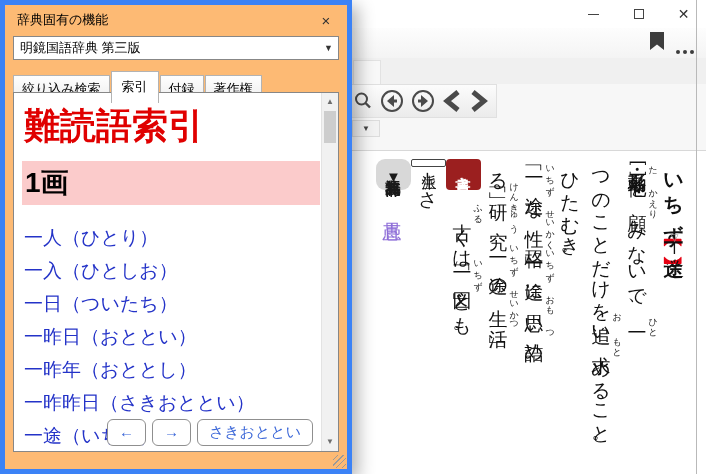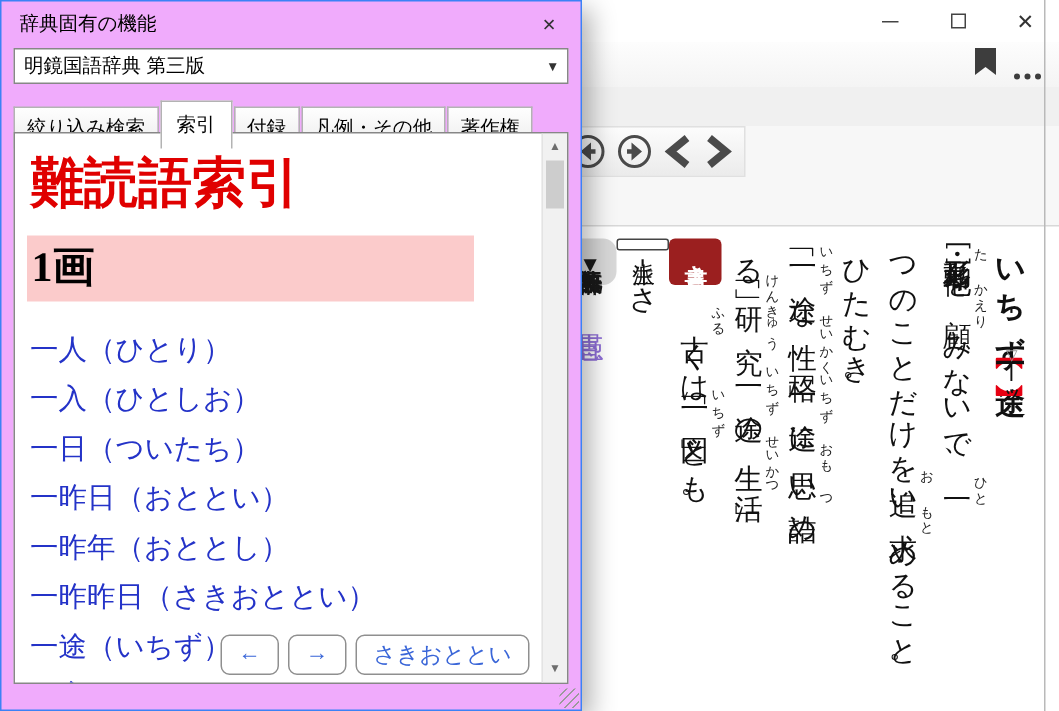--- a/index.html
+++ b/index.html
@@ -54,41 +54,41 @@
                margin-bottom:8px; display:inline-block; }
   .boxed { border:1.5px solid #444; border-radius:2px; font-size:15px; padding:3px 1px;
            margin-bottom:5px; display:inline-block; }
   .badge-gray { background:#d8d8d8; color:#1a1a1a; font-family:"Liberation Sans",sans-serif;
                 font-weight:bold; font-size:15px; padding:9px 2px 5px; border-radius:9px;
                 display:inline-block; }
   .purple { color:#8f6fd8; }
   .gap { margin-top:17px; }
 
   
-  .dialog { position:absolute; top:0; left:0; width:388px; height:474px; background:#f0abfc;
-            border:1px solid #3b82f6; box-shadow:6px 6px 16px rgba(0,0,0,.30); font-size:13px; }
+  .dialog { position:absolute; top:0; left:0; width:352px; height:474px; background:#fdba74;
+            border:5px solid #3b82f6; box-shadow:6px 6px 16px rgba(0,0,0,.30); font-size:13px; }
   .dlg-title { position:absolute; top:0; left:0; right:0; height:30px; display:flex; align-items:center; }
   .dlg-title-text { margin-left:12px; color:#000; }
   .dlg-close { position:absolute; right:6px; top:2px; width:30px; height:26px; display:flex;
                align-items:center; justify-content:center; font-size:15px; color:#333; }
   .dlg-combo { position:absolute; top:31px; left:8px; right:8px; height:24px; background:#fff;
                border:1px solid #878787; display:flex; align-items:center; }
   .dlg-combo-text { margin-left:6px; }
   .dlg-combo-arrow { position:absolute; right:5px; font-size:9px; color:#333; }
   .dlg-tabs { position:absolute; top:66px; left:8px; display:flex; align-items:flex-end; }
   .tab { border:1px solid #b3b3b3; border-bottom:none; background:linear-gradient(#fefefe,#ececec);
          padding:4px 8px 5px; margin-right:1px; white-space:nowrap; }
   .tab.active { background:#fff; padding:6px 10px 7px; position:relative; z-index:3; }
   .dlg-panel { position:absolute; top:87px; left:8px; right:8px; bottom:17px; background:#fff;
                border:1px solid #878787; z-index:2; overflow:hidden; }
   .panel-inner { position:absolute; top:0; left:0; right:17px; bottom:0; overflow:hidden; }
   .idx-heading { margin:9px 0 0 10px; font-family:"DejaVu Serif",serif; font-weight:bold;
                  font-size:36px; color:#e00000; }
   .idx-banner { margin:10px 0 16px 8px; width:298px; height:44px; background:#fbcbcb; color:#000;
-                font-family:Liberation Serif, serif; font-weight:bold; font-size:28px;
+                font-family:Liberation Sans, sans-serif; font-weight:bold; font-size:28px;
                 line-height:44px; padding-left:3px; }
   .idx-list { margin:6px 2px 0 10px; font-family:"DejaVu Serif",serif; font-size:19px;
               color:#2433c8; line-height:33px; }
   .index-item { white-space:nowrap; }
   .vscroll { position:absolute; top:0; right:0; bottom:0; width:17px; background:#f1f1f1;
              border-left:1px solid #e3e3e3; }
   .vs-up, .vs-down { position:absolute; left:0; width:16px; height:16px; text-align:center;
                      font-size:8px; color:#6d6d6d; line-height:16px; }
   .vs-up { top:1px; } .vs-down { bottom:1px; }
   .vs-thumb { position:absolute; left:2px; top:18px; width:12px; height:32px; background:#cdcdcd; }
@@ -183,21 +183,20 @@
 
   <div class="dlg-combo">
     <span class="dlg-combo-text">明鏡国語辞典 第三版</span>
     <span class="dlg-combo-arrow">▼</span>
   </div>
 
   <div class="dlg-tabs">
     <span class="tab">絞り込み検索</span>
     <span class="tab active">索引</span>
     <span class="tab">付録</span>
-    <span class="tab">凡例・その他</span>
     <span class="tab">著作権</span>
   </div>
 
   <div class="dlg-panel">
     <div class="panel-inner">
       <div class="idx-heading">難読語索引</div>
       <div class="idx-banner">1画</div>
       <div class="idx-list" id="idx-list">
           <div class="index-item">一人（ひとり）</div>
           <div class="index-item">一入（ひとしお）</div>

